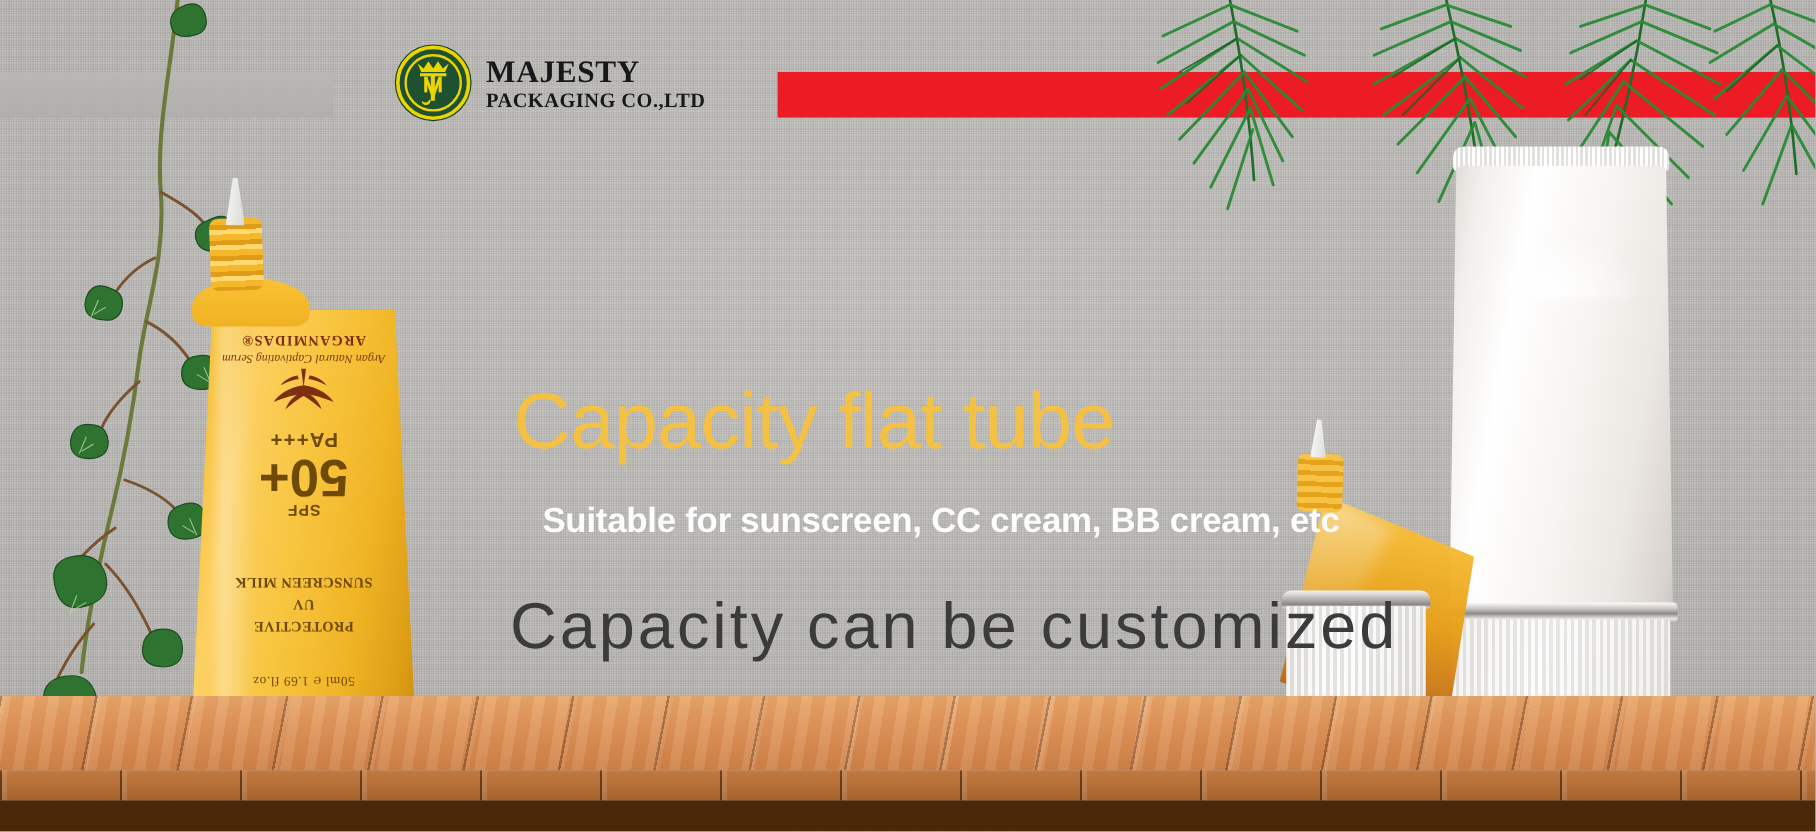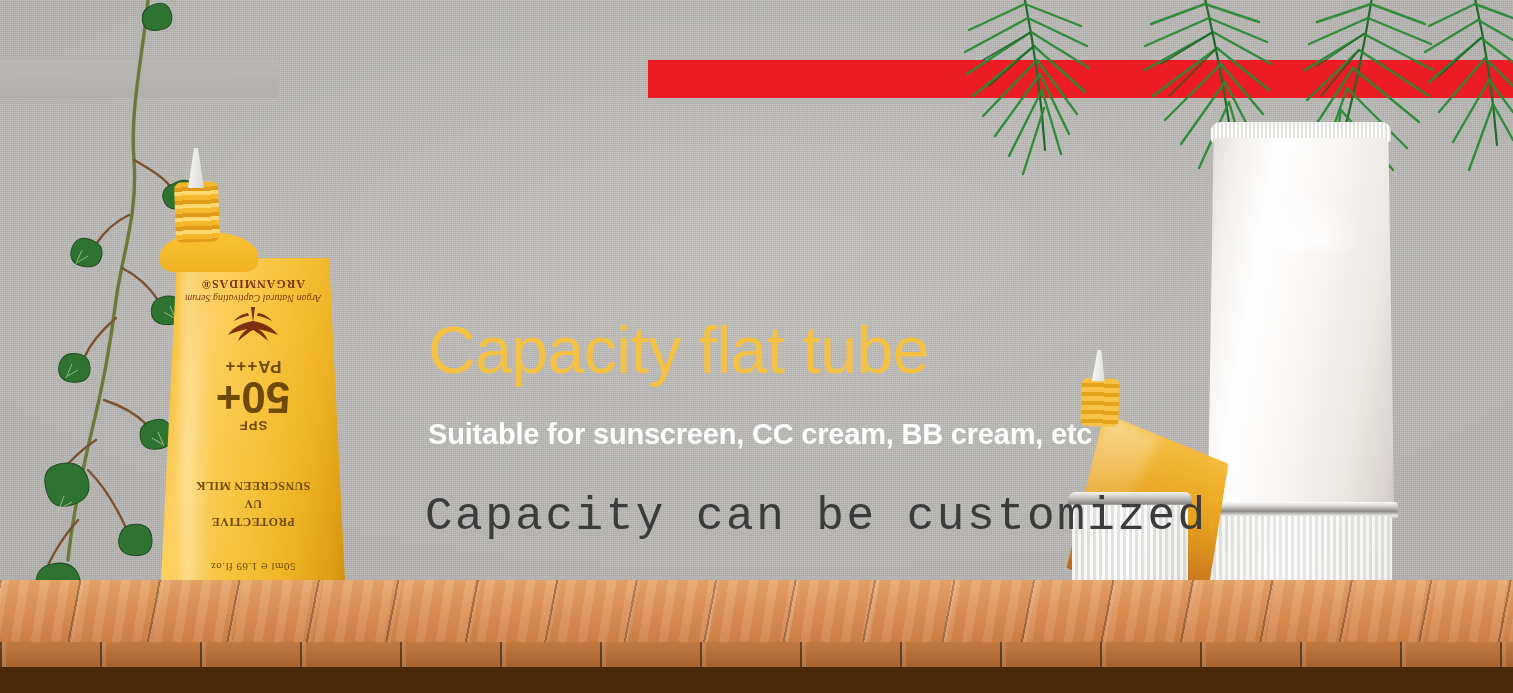--- a/index.html
+++ b/index.html
@@ -62,32 +62,31 @@
 
   
   .headline {
     position:absolute; left:428px; top:312px;
     font-size:66px; font-weight:normal;
     color:#f5c143;
     letter-spacing:-.5px;
     white-space:nowrap;
   }
   .subline {
-    position:absolute; left:428px; top:418px;
+    position:absolute; left:452px; top:418px;
     font-size:29px; font-weight:bold;
     color:#fdfdfd;
     letter-spacing:-.2px;
     white-space:nowrap;
   }
   .tagline {
     position:absolute; left:425px; top:491px;
-    font-size:46px; color:#3b3b3b;
+    font-size:54px; color:#3b3b3b;
     letter-spacing:2.5px;
     white-space:nowrap;
-    font-family:Liberation Mono, monospace;
   }
 
   
   .floor { position:absolute; left:0; bottom:0; width:1513px; height:113px; }
   .floor-top {
     position:absolute; left:0; top:0; width:100%; height:62px;
     background:
       repeating-linear-gradient(101deg,
         rgba(0,0,0,.26) 0 2px,
         rgba(255,255,255,.10) 2px 5px,
@@ -276,20 +275,41 @@
   }
 </style>
 </head>
 <body>
 
 <div id="banner">
 
   <div class="bar-gray"></div>
   <div class="bar-red"></div>
 
+  <div class="logo-block">
+    <div class="logo-mark">
+      <div class="ring"></div>
+      <svg width="34" height="40" viewBox="0 0 34 40" aria-hidden="true">
+        <g fill="#ecd400">
+          <path d="M7 11 L4 4 L9 8 L13 2 L17 8 L21 2 L25 8 L30 4 L27 11 Z"></path>
+          <rect x="6" y="12" width="22" height="2.6"></rect>
+          <rect x="15" y="14" width="3.4" height="21"></rect>
+          <path d="M15 35 q-1 4 -5 3.4 q-2.6 -.6 -2.4 -3.4 q1.6 1.8 3.6 1.4 q2 -.4 2.4 -2.4 z"></path>
+          <rect x="9.5" y="15" width="2.6" height="13"></rect>
+          <rect x="21.5" y="15" width="2.6" height="13"></rect>
+          <path d="M9.5 15 L12.1 15 L18.4 32 L15.8 32 Z"></path>
+          <path d="M24.1 15 L21.5 15 L15.2 32 L17.8 32 Z"></path>
+        </g>
+      </svg>
+    </div>
+    <div class="logo-text">
+      <div class="logo-name">MAJESTY</div>
+      <div class="logo-sub">PACKAGING CO.,LTD</div>
+    </div>
+  </div>
 
   <svg class="ivy" viewBox="0 0 200 620">
     <g fill="none" stroke="#6b7a3a" stroke-width="3.4" stroke-linecap="round">
       <path d="M118 0 C112 60 100 110 104 160 C108 215 92 255 86 300
                C80 348 72 390 62 430 C52 472 42 520 38 560"></path>
     </g>
     <g fill="none" stroke="#7a5230" stroke-width="2.4" stroke-linecap="round">
       <path d="M104 160 C118 168 132 176 140 186"></path>
       <path d="M99 215 C84 222 74 232 66 244"></path>
       <path d="M92 268 C108 276 120 288 128 300"></path>

